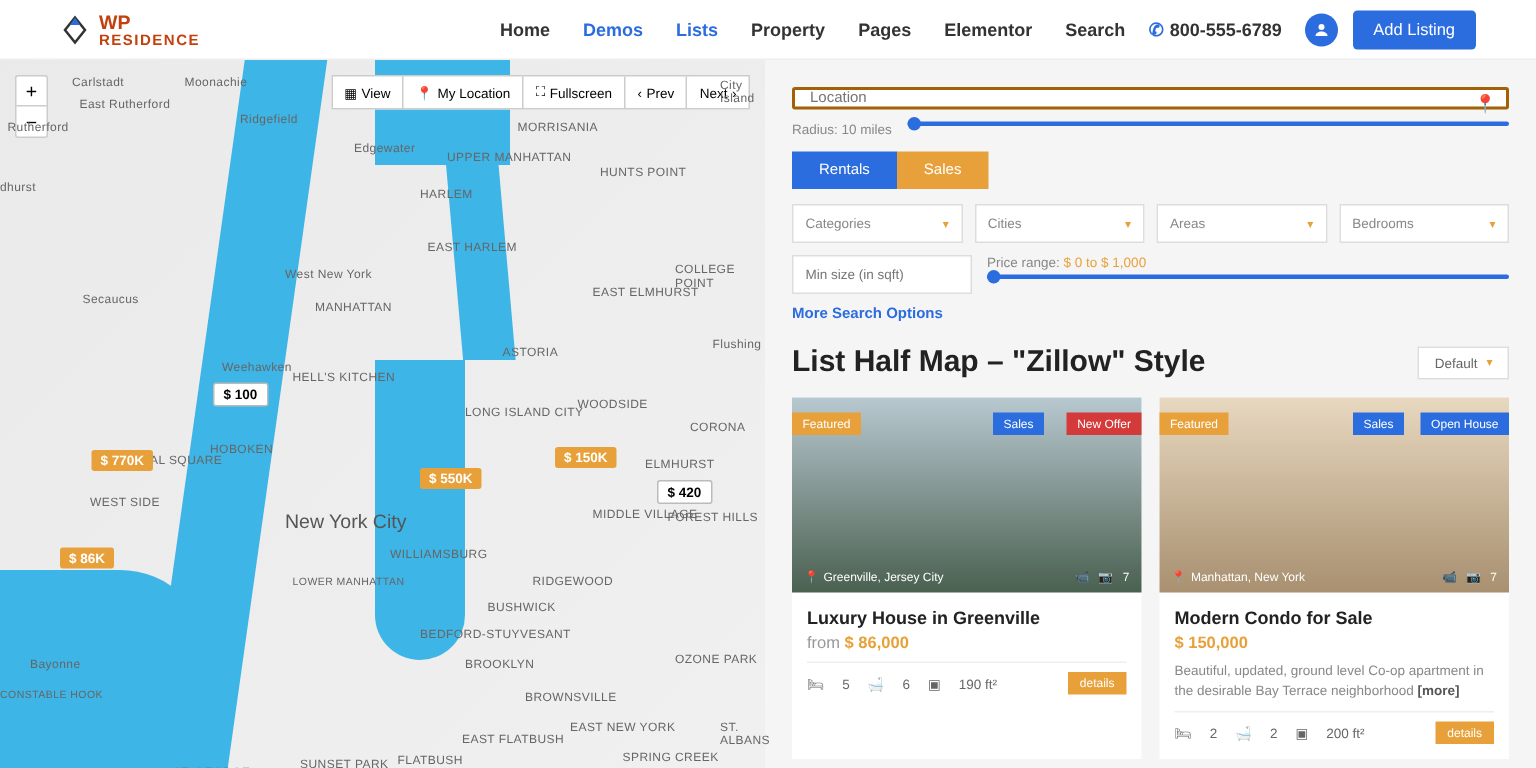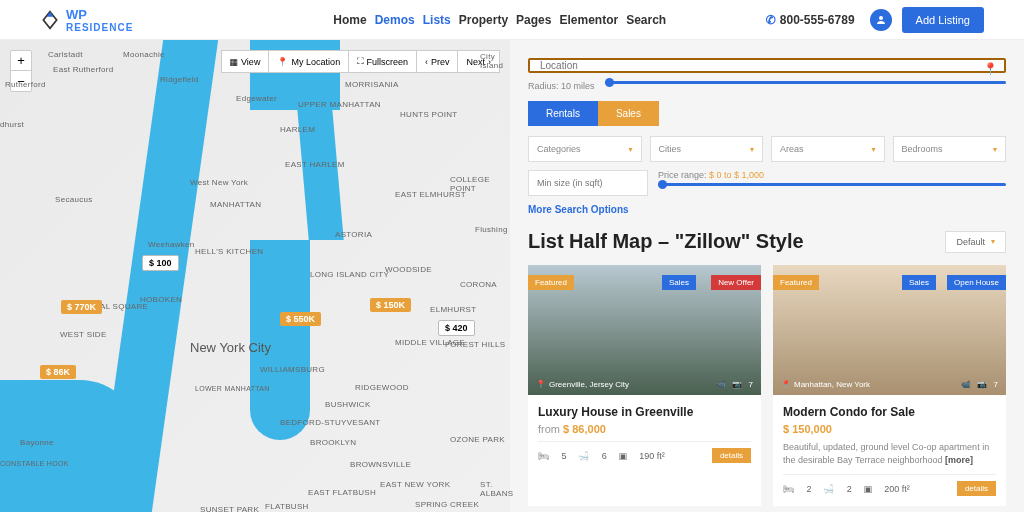--- a/index.html
+++ b/index.html
@@ -1,21 +1,21 @@
 <!DOCTYPE html>
 <html><head>
 <meta charset="utf-8">
 <style>
 *{margin:0;padding:0;box-sizing:border-box;font-family:Arial,Helvetica,sans-serif}
 body{width:1024px;height:512px;overflow:hidden;background:#f5f5f5}
 .header{background:#fff;height:40px;display:flex;align-items:center;padding:0 40px;border-bottom:1px solid #eee}
-.logo{display:flex;align-items:center;gap:6px;font-weight:bold;font-size:13px;color:#3b82f6}
+.logo{display:flex;align-items:center;gap:6px;font-weight:bold;font-size:13px;color:#c2410c}
 .logo-icon{width:20px;height:20px;position:relative}
 .logo-icon svg{width:100%;height:100%}
-.nav{display:flex;gap:8px;margin-left:200px;font-size:12px;font-weight:600}
+.nav{display:flex;gap:22px;margin-left:200px;font-size:12px;font-weight:600}
 .nav a{color:#333;text-decoration:none;cursor:pointer}
 .nav a.active{color:#2b6cdf}
 .phone{margin-left:auto;display:flex;align-items:center;gap:4px;font-size:12px;font-weight:600;color:#333}
 .phone-icon{color:#2b6cdf}
 .user-icon{width:22px;height:22px;background:#2b6cdf;border-radius:50%;margin-left:15px;display:flex;align-items:center;justify-content:center;color:#fff;font-size:11px}
 .btn-add{margin-left:10px;background:#2b6cdf;color:#fff;padding:7px 14px;font-size:11px;border-radius:3px;cursor:pointer}
 .main{display:flex;height:472px}
 .map-panel{width:510px;position:relative;background:#e8e8e8}
 .map-bg{position:absolute;inset:0;background:linear-gradient(135deg,#eaeaea 0%,#f0f0f0 100%)}
 .water{position:absolute;background:#3db5e6}

